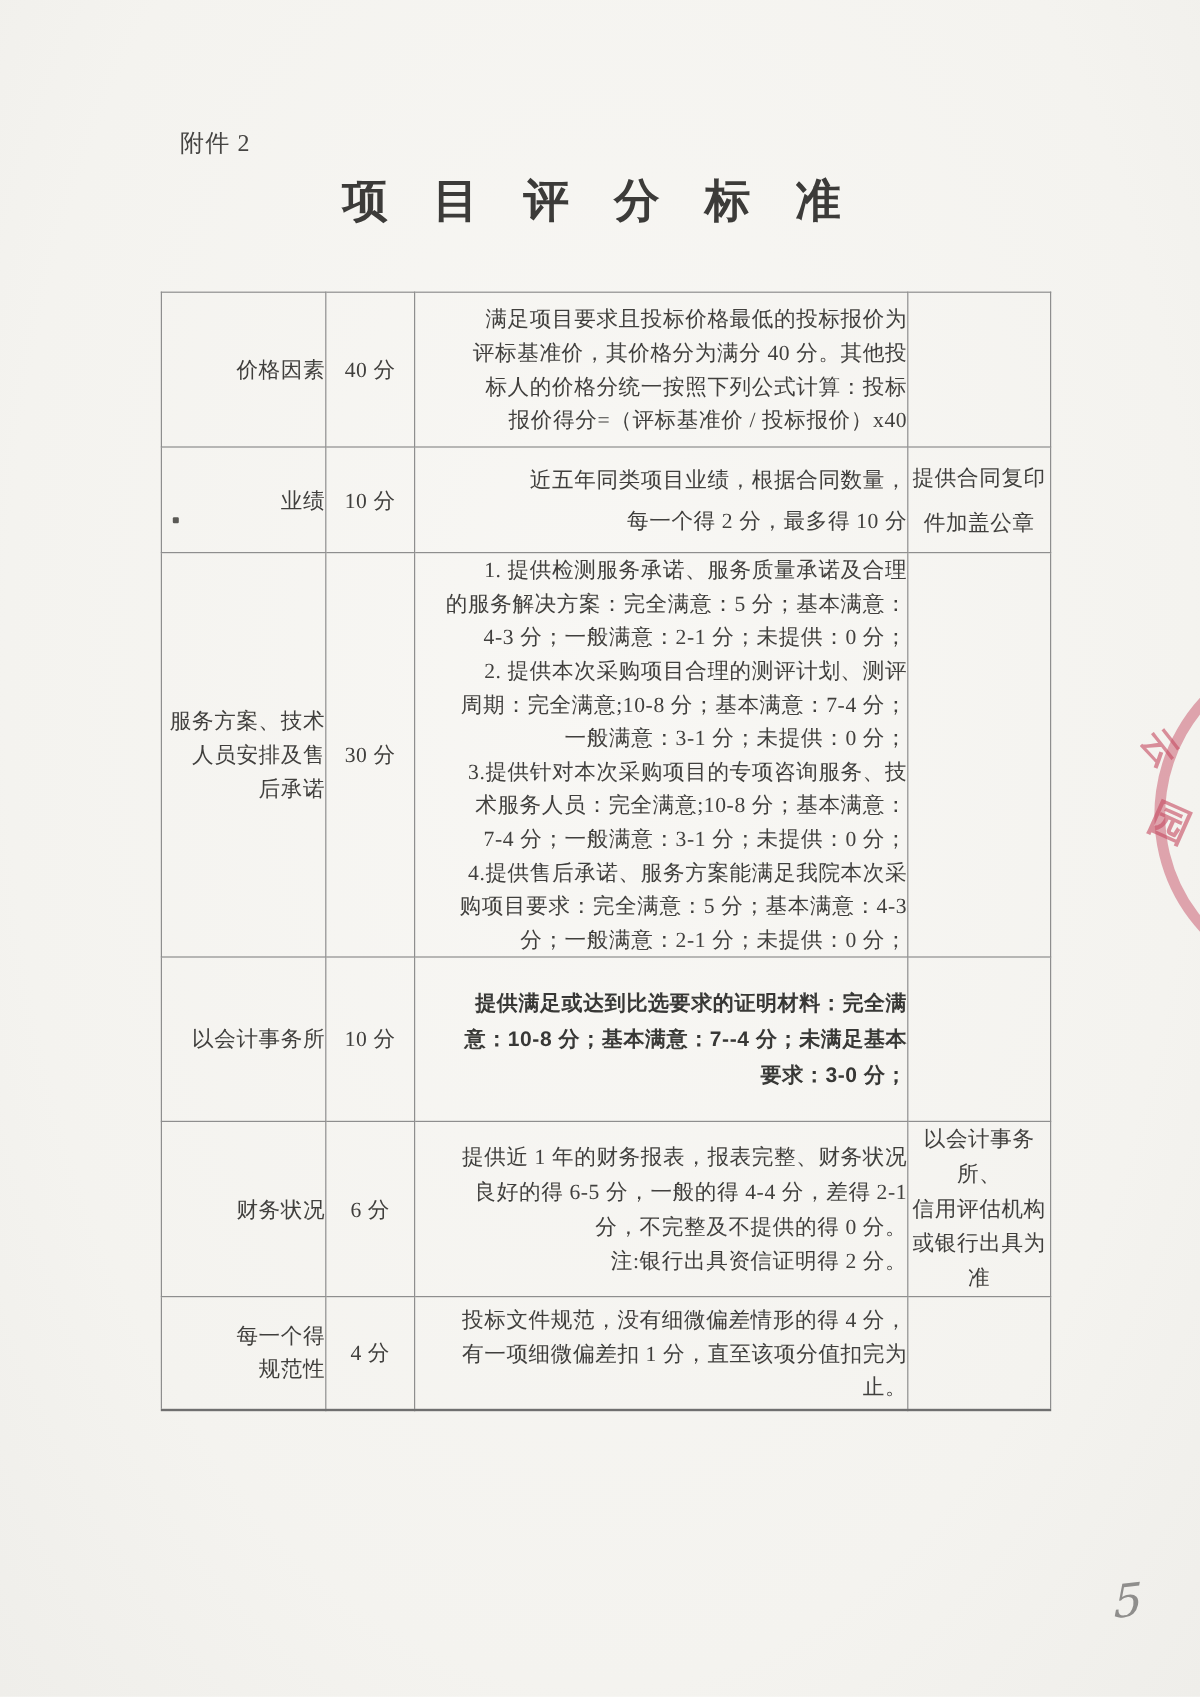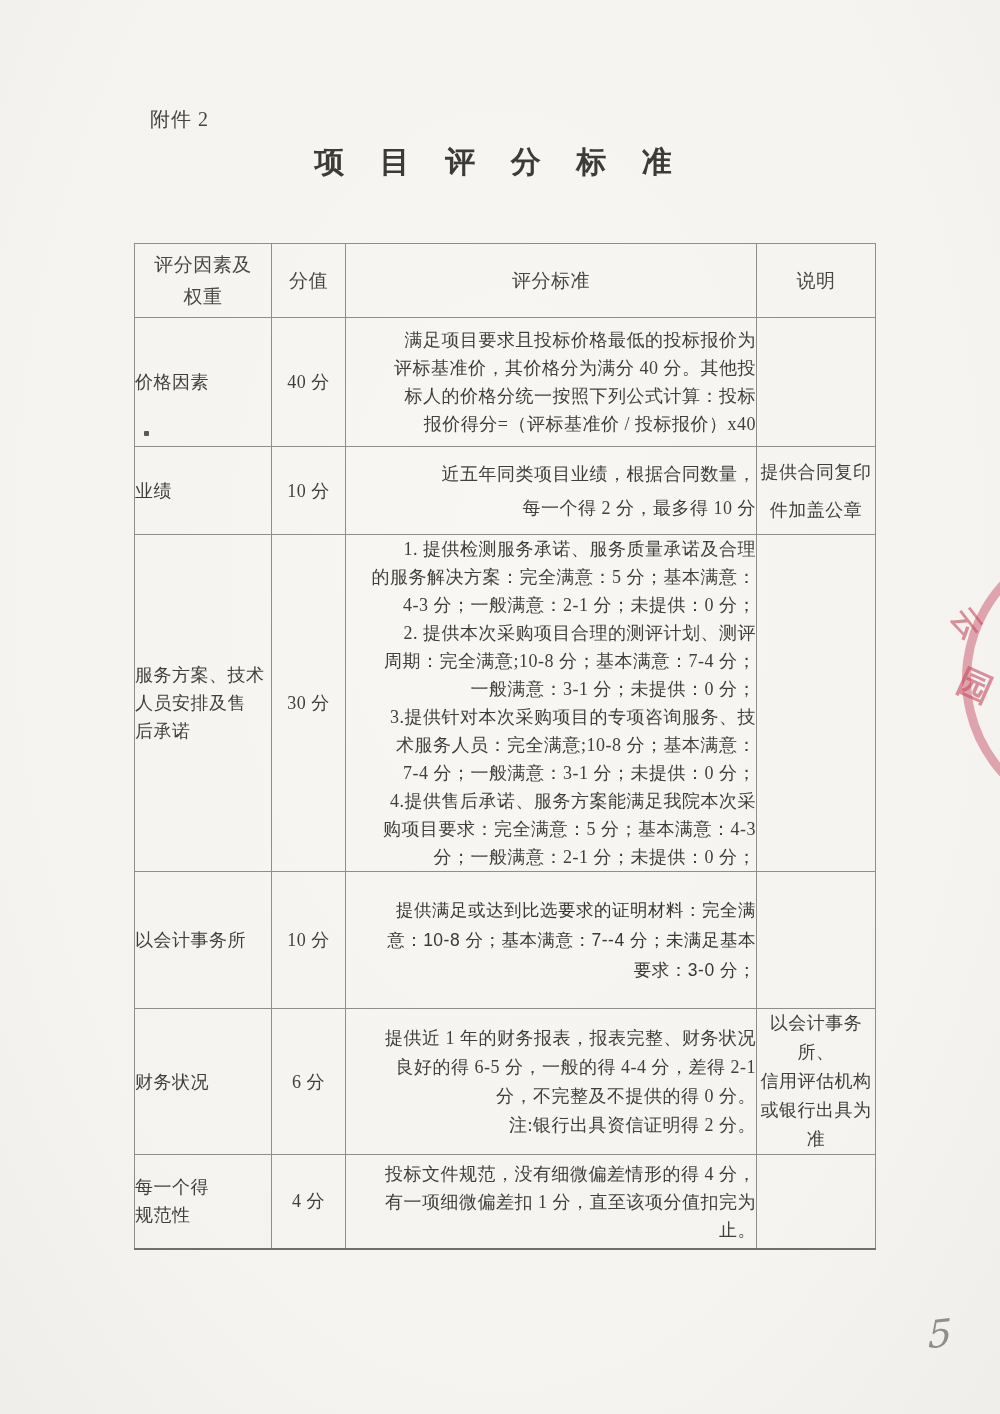--- a/index.html
+++ b/index.html
@@ -10,48 +10,48 @@
     background:radial-gradient(ellipse at 50% 40%, #f8f7f4 0%, #f4f3ef 70%, #efeeea 100%);
     font-family:"Liberation Serif", serif;
     color:#3f3e3c;
   }
   .attachment{
     position:absolute;left:150px;top:106px;
     font-size:20px;letter-spacing:1px;color:#454442;
   }
   .doc-title{
     position:absolute;left:0;top:142px;width:1000px;
-    text-align:center;font-size:30px;font-weight:600;
+    text-align:center;font-size:38px;font-weight:600;
     letter-spacing:14px;color:#3c3b39;
   }
   table.score-table{
     position:absolute;left:134px;top:243px;
     width:737px;border-collapse:collapse;table-layout:fixed;
     border:1px solid #858585;border-bottom:2px solid #6f6f6f;
   }
   table.score-table td{
     border:1px solid #8e8e8e;
     white-space:pre-wrap;
     vertical-align:middle;
     font-size:18px;
     line-height:28px;
     letter-spacing:0.5px;
     color:#403f3d;
     padding:0;
   }
-  td.c-factor{width:136px;text-align:left;line-height:30px;}
+  td.c-factor{width:136px;text-align:right;line-height:30px;}
   td.c-score{width:73px;text-align:center;}
   td.c-criteria{width:410px;text-align:right;padding:2px 4px 2px 8px;line-height:27.5px;}
   td.c-note{width:118px;text-align:center;padding:2px 0 2px 4px;font-size:17.5px;line-height:30px;}
   tr.hdr td{font-size:19px;text-align:center;line-height:32px;color:#47464;color:#474644;}
   tr.r2 td.c-criteria{line-height:34px;}
   tr.r2 td.c-note{line-height:38px;}
   tr.r4 td.c-criteria{
     font-family:"Liberation Sans", sans-serif;
-    font-size:17.5px;font-weight:400;line-height:30px;color:#38,38,36;color:#383836;margin-left:28px;
+    font-size:17.5px;font-weight:700;line-height:30px;color:#38,38,36;color:#383836;margin-left:28px;
   }
   tr.r5 td.c-criteria{line-height:29px;font-weight:500;}
   tr.r5 td.c-note{vertical-align:top;line-height:29px;font-weight:500;}
   tr.r6 td.c-criteria{vertical-align:top;padding-top:5px;}
   .stray-dot{
     position:absolute;left:144px;top:431px;width:5px;height:5px;
     background:#5a5955;border-radius:1px;
   }
   
   .stamp{position:absolute;left:920px;top:555px;width:80px;height:220px;pointer-events:none;}
@@ -76,27 +76,20 @@
 </style>
 </head>
 <body>
 
 <div class="attachment">附件 2</div>
 
 <div class="doc-title">项 目 评 分 标 准</div>
 
 <table class="score-table">
   <tbody>
-      <tr class="hdr" style="height:74px;">
-    <td class="c-factor">评分因素及
-权重</td>
-    <td class="c-score">分值</td>
-    <td class="c-criteria" style="text-align:center;">评分标准</td>
-    <td class="c-note" style="text-align:center;">说明</td>
-  </tr>
 
   <tr class="r1" style="height:129px;">
     <td class="c-factor">价格因素</td>
     <td class="c-score">40 分</td>
     <td class="c-criteria">满足项目要求且投标价格最低的投标报价为
 评标基准价，其价格分为满分 40 分。其他投
 标人的价格分统一按照下列公式计算：投标
 报价得分=（评标基准价 / 投标报价）x40</td>
     <td class="c-note"></td>
   </tr>

